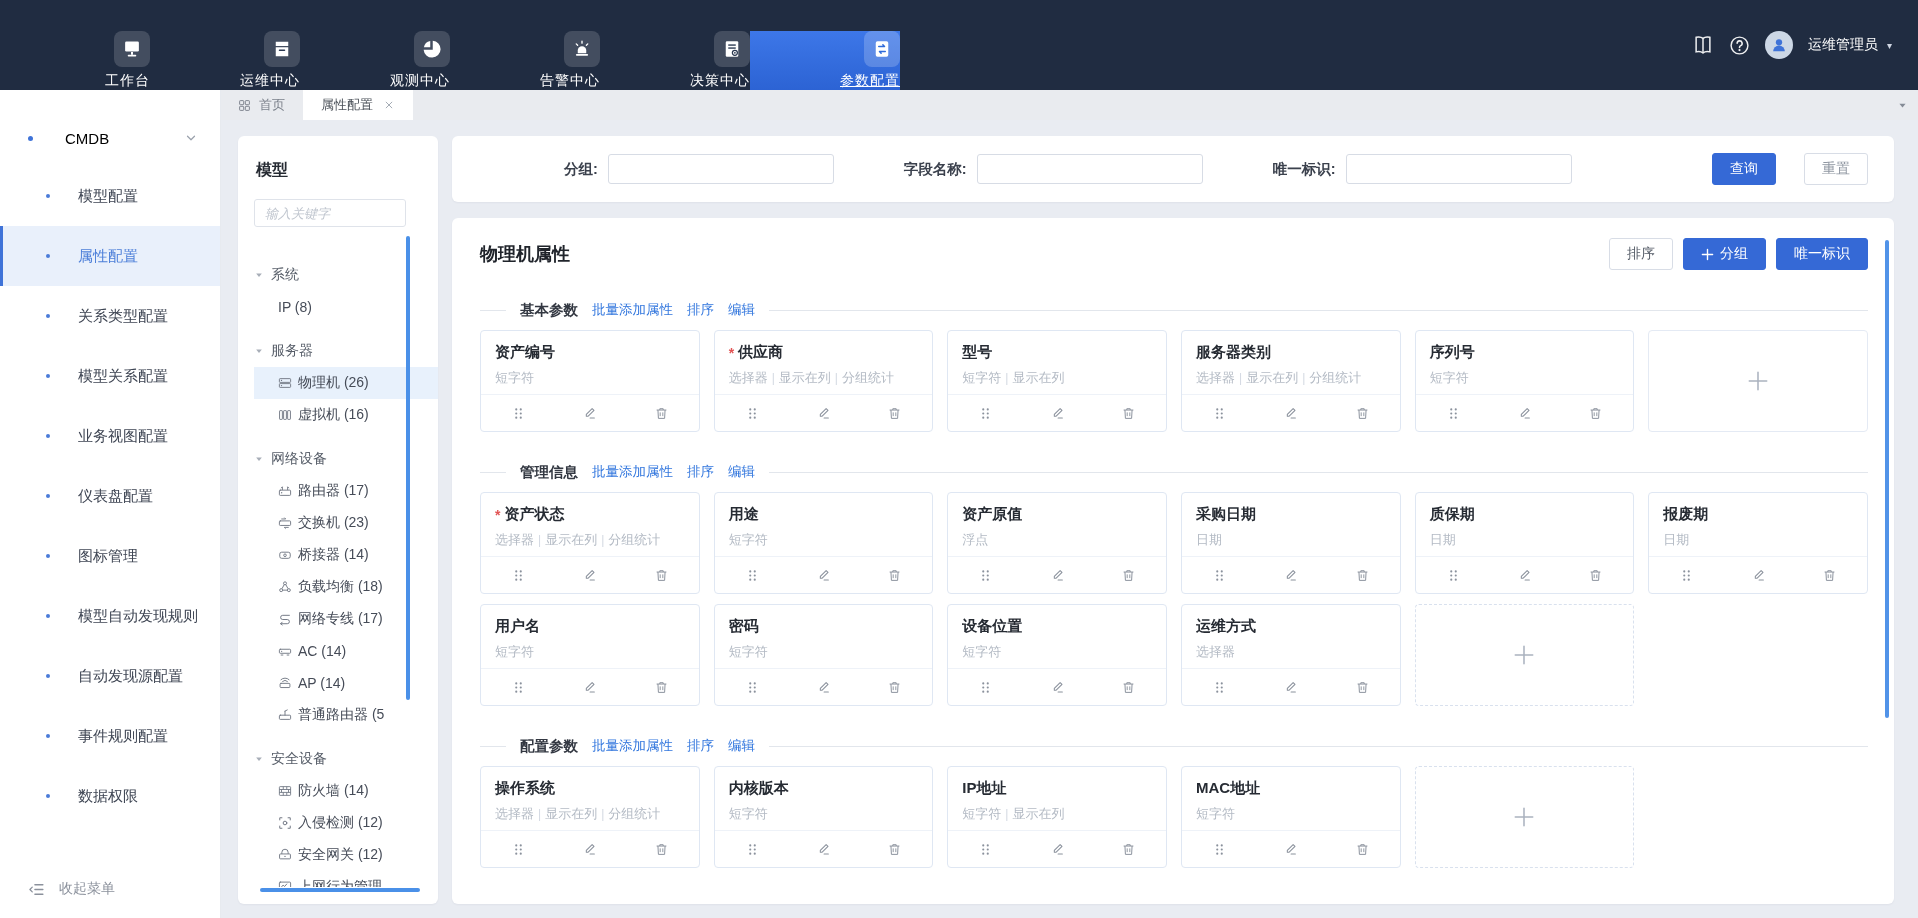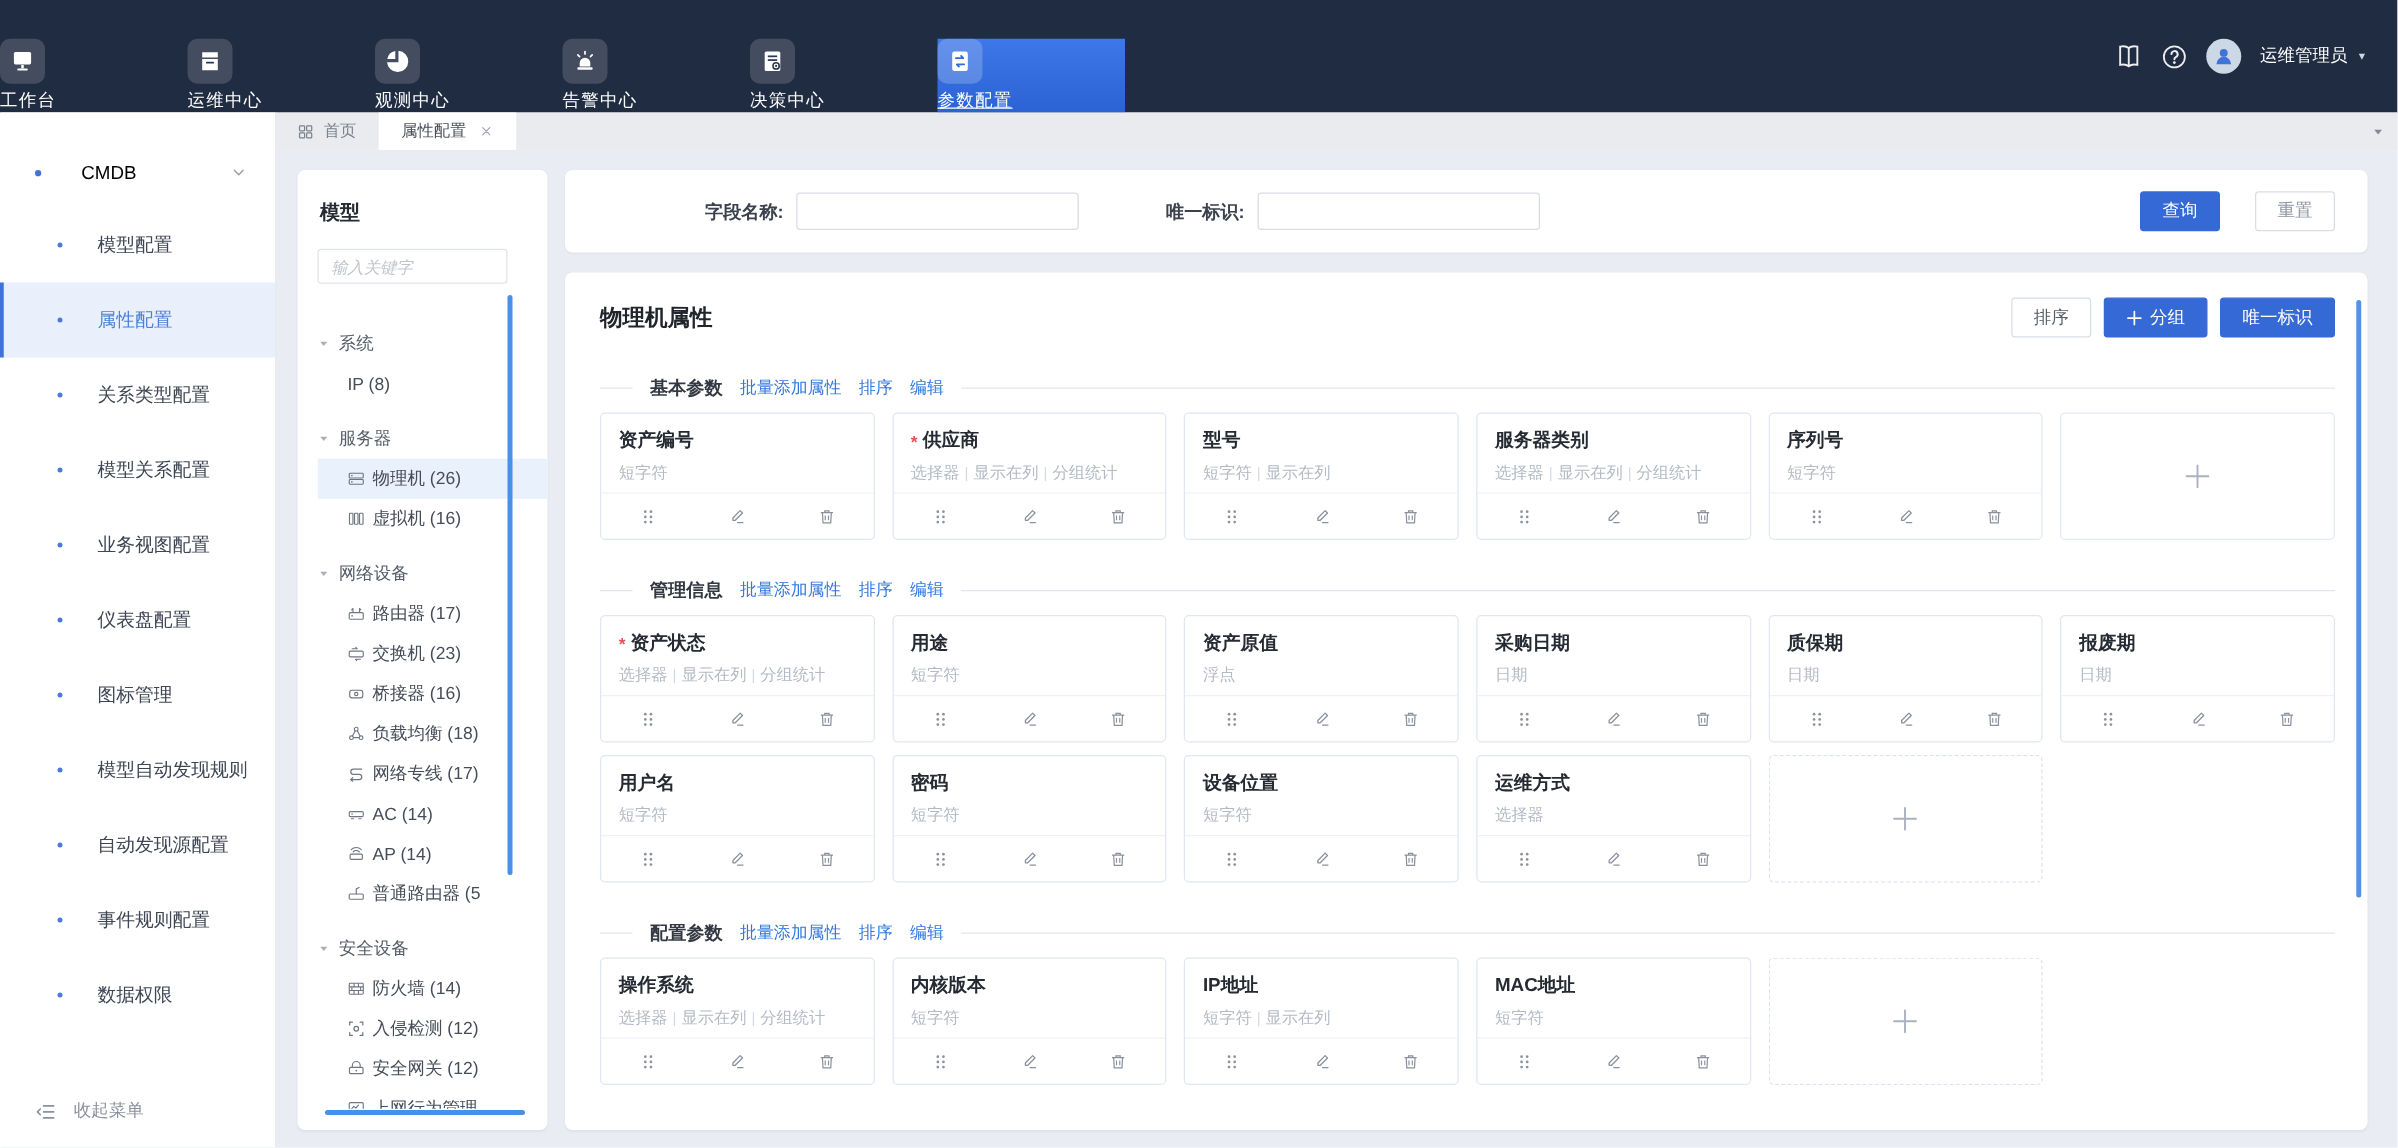--- a/index.html
+++ b/index.html
@@ -5,21 +5,21 @@
   * { box-sizing: border-box; margin: 0; padding: 0; }
   html,body { width:1918px; height:918px; overflow:hidden; }
   body { font-family:"Liberation Sans","DejaVu Sans",sans-serif; background:#e9ecf2; color:#333; }
   .page { width:1918px; height:918px; display:flex; flex-direction:column; }
 
   
   .topnav { flex:0 0 76px; background:#202c41; display:flex; align-items:stretch; color:#fff; }
   .logo { display:flex; align-items:center; gap:12px; padding:0 42px 0 24px; cursor:pointer; }
   .logo-text { font-size:27px; font-weight:bold; letter-spacing:2px; }
   .nav-items { display:flex; }
-  .nav-item { width:150px; display:flex; flex-direction:column; align-items:flex-start; justify-content:center; gap:5px; cursor:pointer;margin-top:31px; }
+  .nav-item { width:150px; display:flex; flex-direction:column; align-items:flex-end; justify-content:center; gap:5px; cursor:pointer;margin-top:31px; }
   .nav-item.active { background:linear-gradient(180deg,#3d77e8,#2c63d4);text-decoration:underline; }
   .nav-tile { width:36px; height:36px; border-radius:8px; background:rgba(255,255,255,.16); display:flex; align-items:center; justify-content:center; }
   .nav-item.active .nav-tile { background:rgba(255,255,255,.20); }
   .nav-label { font-size:14px; letter-spacing:1px; }
   .nav-right { margin-left:auto; display:flex; align-items:center; gap:15px; padding-right:26px; }
   .nav-ico { display:flex; cursor:pointer; opacity:.92; }
   .avatar { width:28px; height:28px; border-radius:50%; background:#cdd8e6; display:flex; align-items:center; justify-content:center; cursor:pointer; }
   .user-name { font-size:14px; cursor:pointer; }
   .user-caret { color:#cfd6e2; font-size:10px; margin-left:-6px; cursor:pointer; }
 
@@ -381,21 +381,21 @@
   </div>
   <div class="tree-leaf">
     <span class="leaf-ico">
                   <svg class="" width="14" height="14" viewBox="0 0 16 16">
                     <g fill="none" stroke="currentColor" stroke-width="1.05">
                       <rect x="2" y="4.8" width="12" height="7" rx="2.2"></rect>
                       <circle cx="8" cy="8.3" r="1.5"></circle>
                     </g>
                   </svg>
                 </span>
-    <span>桥接器 (16)</span>
+    <span>桥接器 (14)</span>
   </div>
   <div class="tree-leaf">
     <span class="leaf-ico">
                   <svg class="" width="14" height="14" viewBox="0 0 16 16">
                     <g fill="none" stroke="currentColor" stroke-width="1.05">
                       <circle cx="8" cy="3.8" r="1.7"></circle>
                       <circle cx="3.6" cy="11.6" r="1.7"></circle>
                       <circle cx="12.4" cy="11.6" r="1.7"></circle>
                       <path d="M7.1 5.3l-2.6 4.7M8.9 5.3l2.6 4.7M5.3 11.6h5.4"></path>
                     </g>
@@ -504,20 +504,24 @@
     <span>上网行为管理</span>
   </div>
   </div>
           <div class="mp-vscroll"></div>
           <div class="mp-hscroll"></div>
         </section>
 
         <section class="main-col">
 
           <div class="filter-card">
+            <div class="f-item">
+              <span class="f-label">分组:</span>
+              <input class="f-input" type="text" placeholder="" style="">
+            </div>
             <div class="f-item">
               <span class="f-label">字段名称:</span>
               <input class="f-input" type="text" placeholder="" style="">
             </div>
             <div class="f-item">
               <span class="f-label">唯一标识:</span>
               <input class="f-input" type="text" placeholder="" style="">
             </div>
             <div class="f-btns">
               <button class="btn blue">查询</button>

